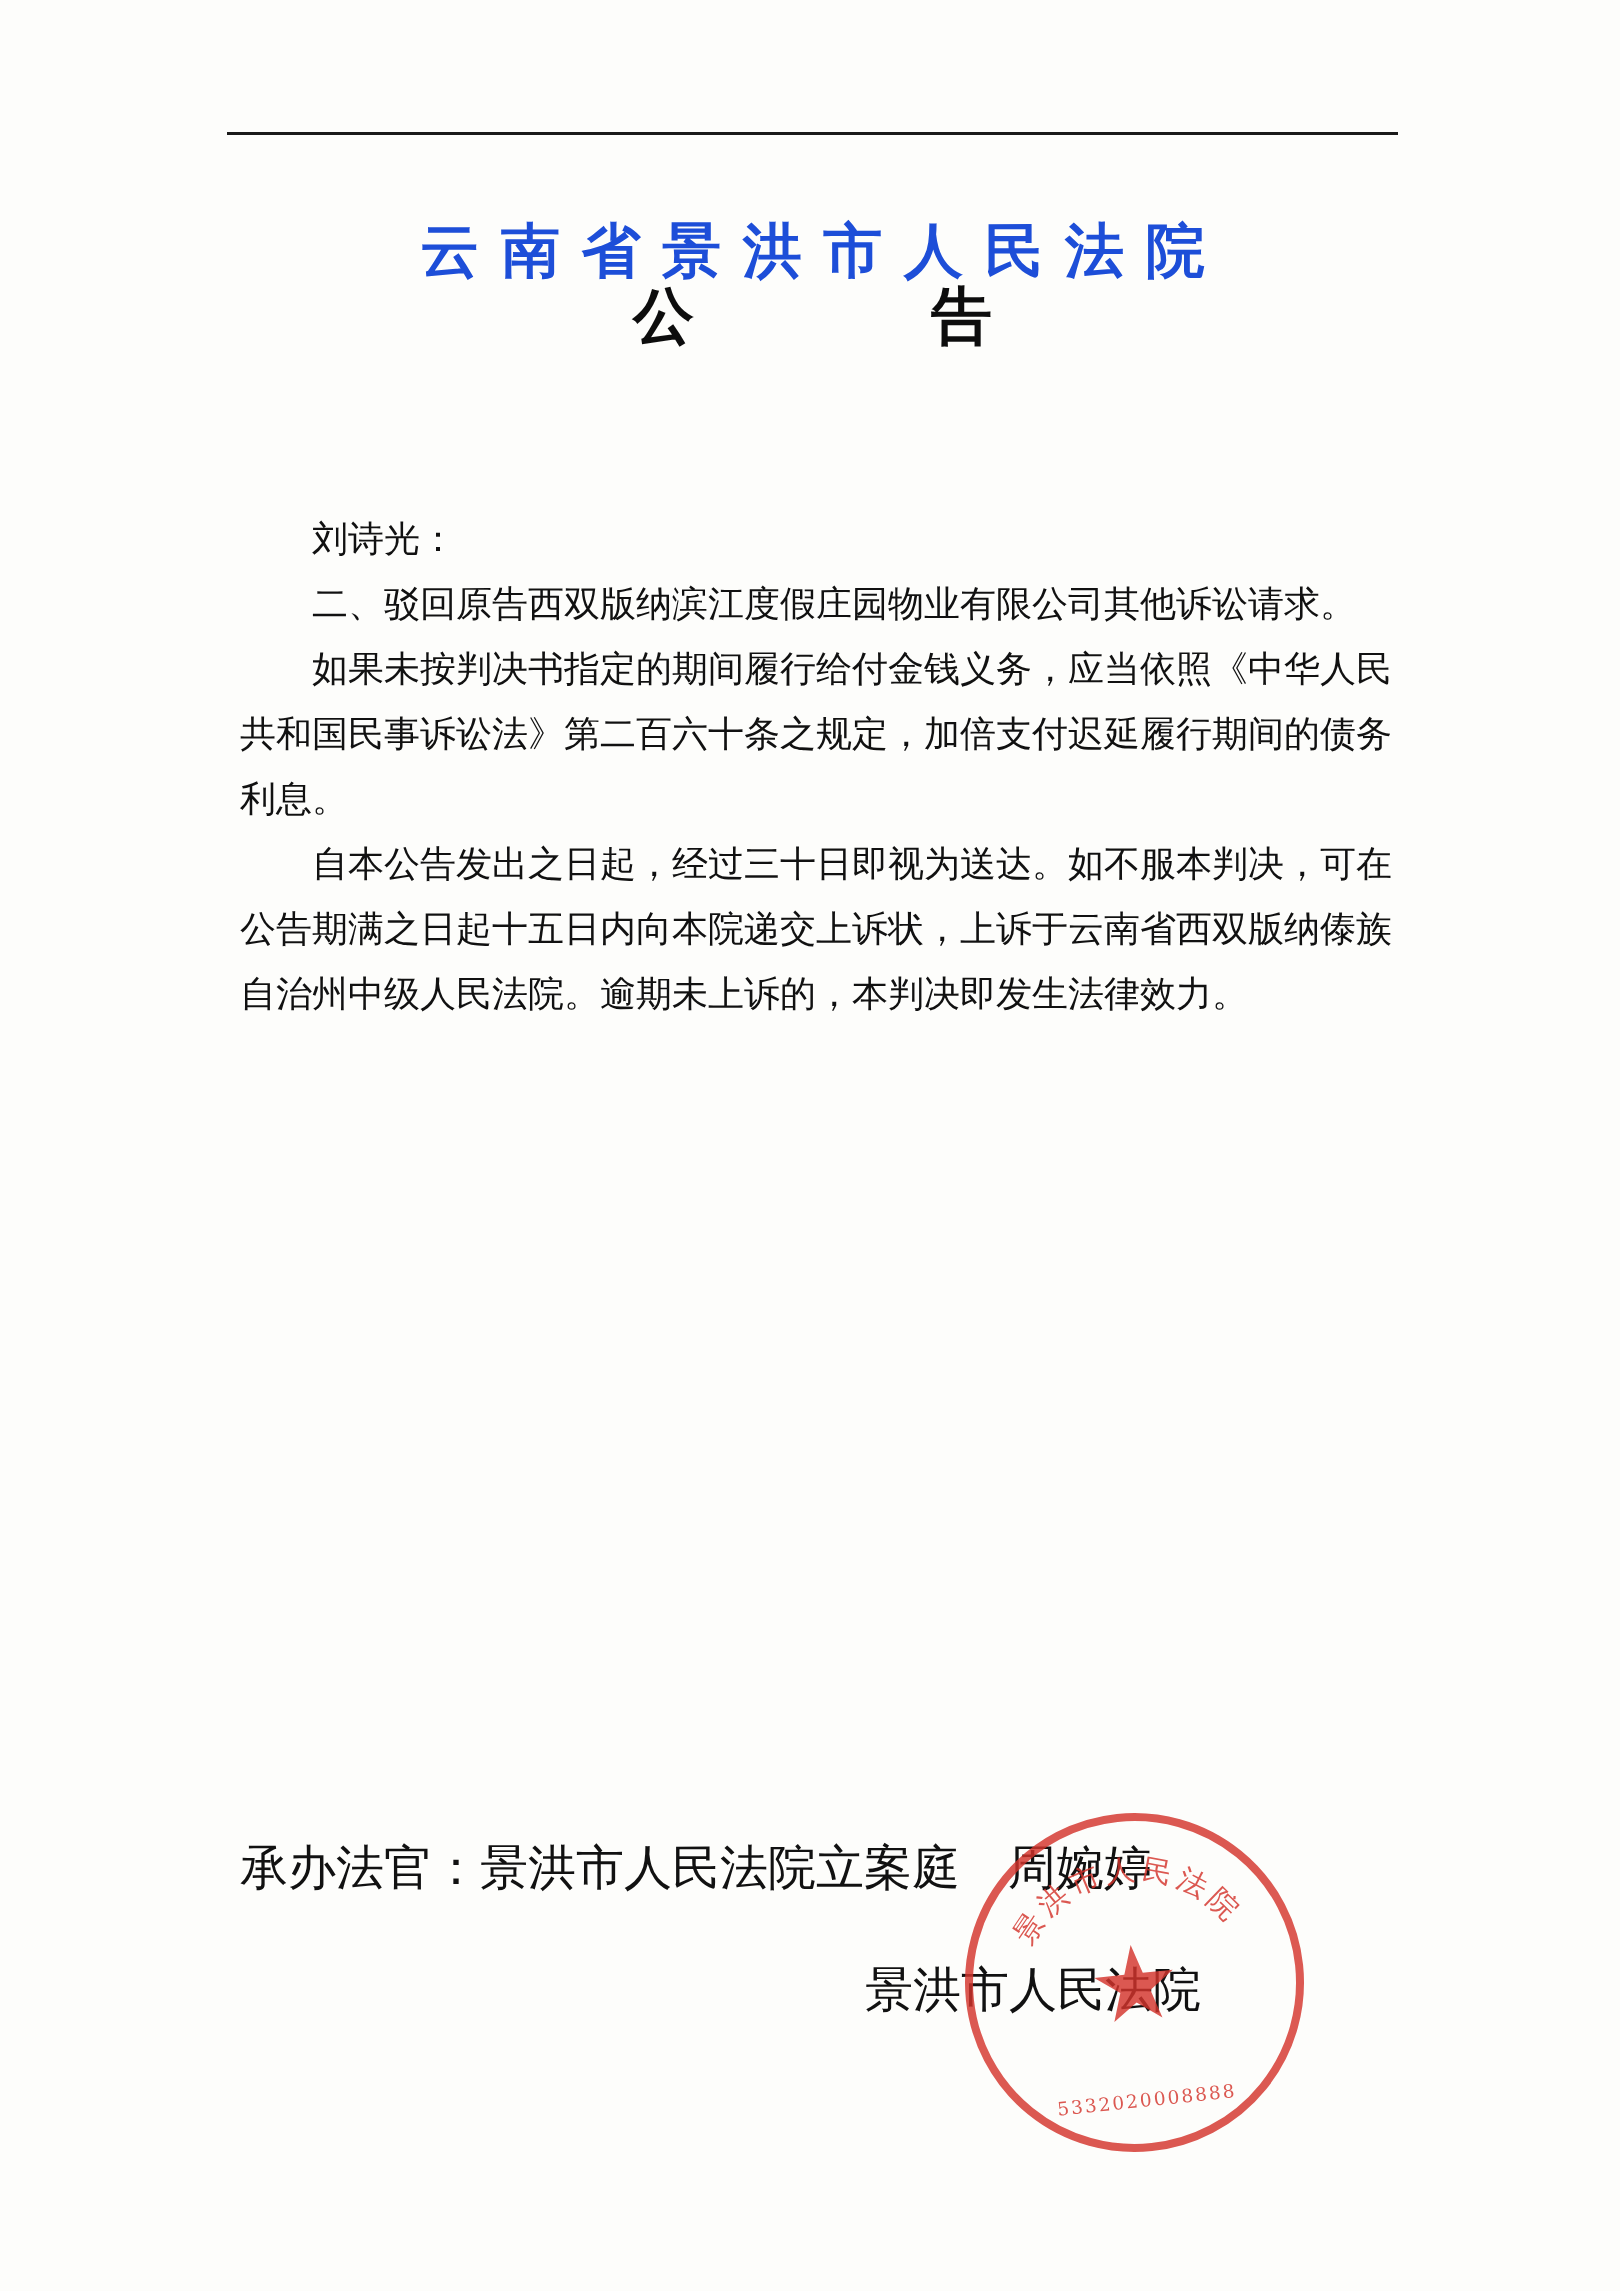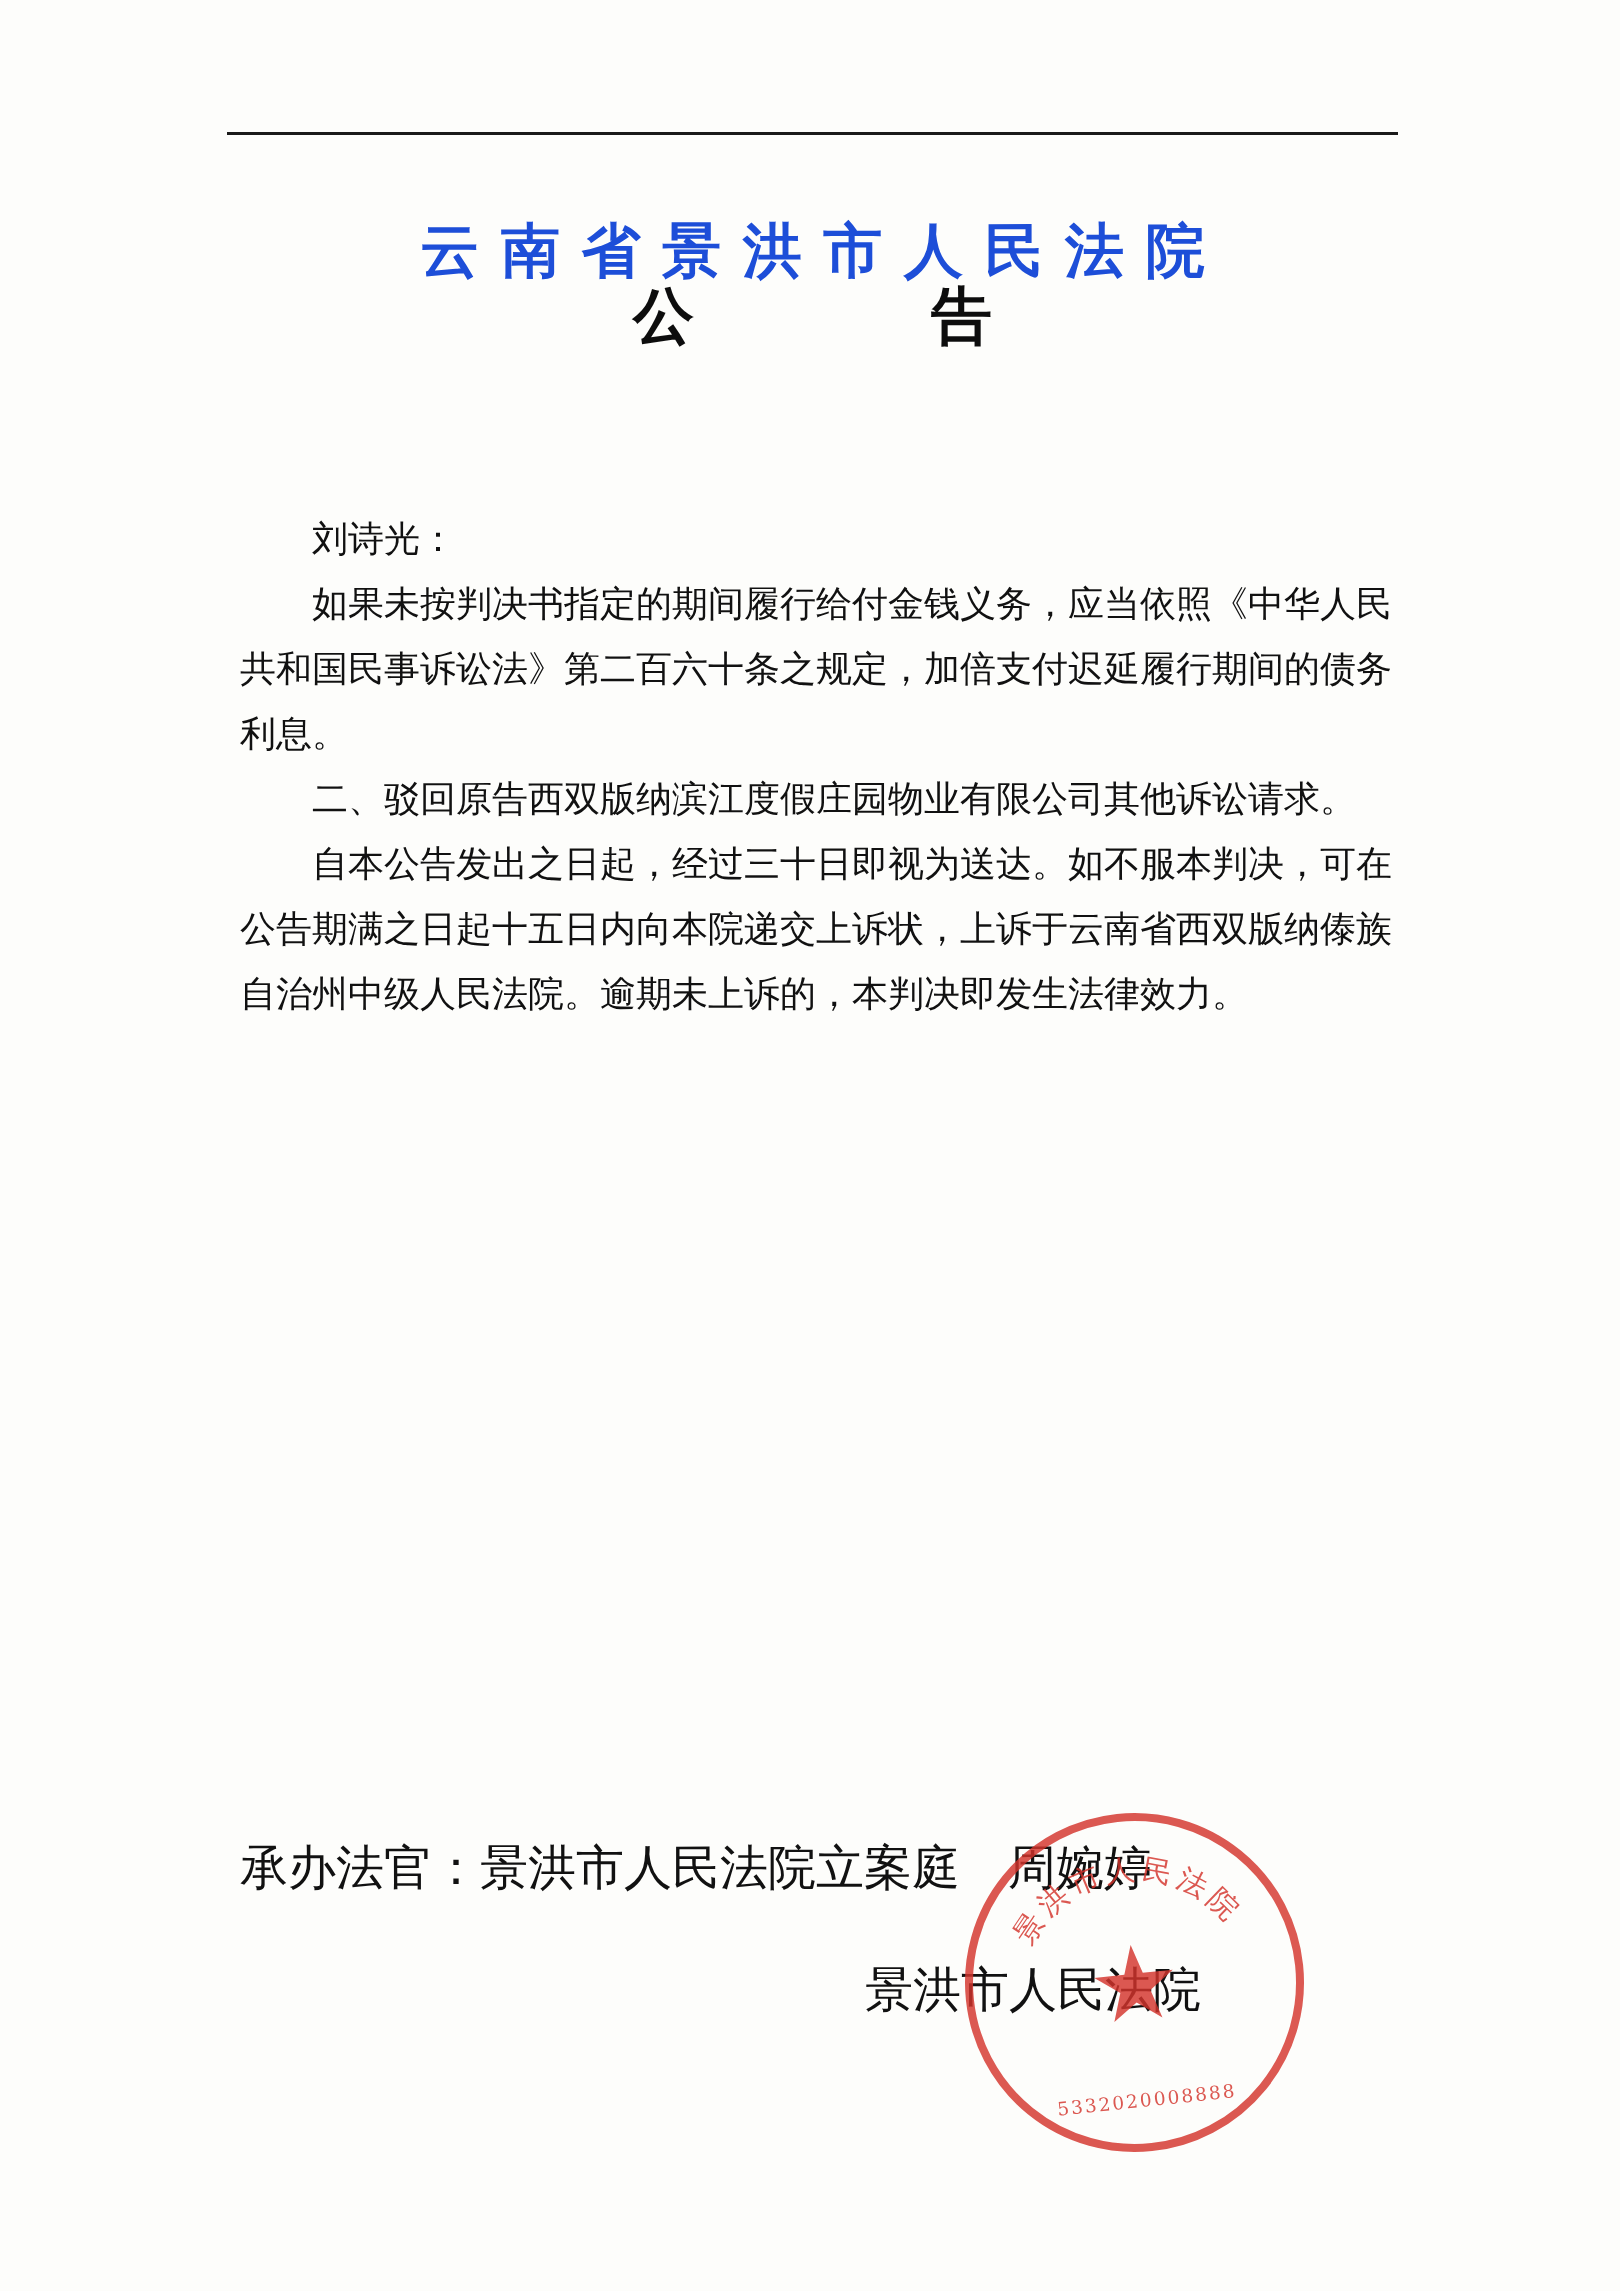--- a/index.html
+++ b/index.html
@@ -163,22 +163,22 @@
 <div class="page">
 
   <div class="top-rule"></div>
 
   <div class="court-title">云南省景洪市人民法院</div>
 
   <div class="doc-title">公　告</div>
 
   <div class="body-block">
     <p class="indent">刘诗光：</p>
+    <p class="indent">二、驳回原告西双版纳滨江度假庄园物业有限公司其他诉讼请求。</p>
     <p class="indent">如果未按判决书指定的期间履行给付金钱义务，应当依照《中华人民共和国民事诉讼法》第二百六十条之规定，加倍支付迟延履行期间的债务利息。</p>
-    <p class="indent">二、驳回原告西双版纳滨江度假庄园物业有限公司其他诉讼请求。</p>
     <p class="indent">自本公告发出之日起，经过三十日即视为送达。如不服本判决，可在公告期满之日起十五日内向本院递交上诉状，上诉于云南省西双版纳傣族自治州中级人民法院。逾期未上诉的，本判决即发生法律效力。</p>
   </div>
 
   <div class="sign-block">
     <p class="sign-officer">承办法官：景洪市人民法院立案庭　周婉婷</p>
     <p class="sign-court">景洪市人民法院</p>
   </div>
 
   <div class="seal">
     <div class="seal-inner"></div>

